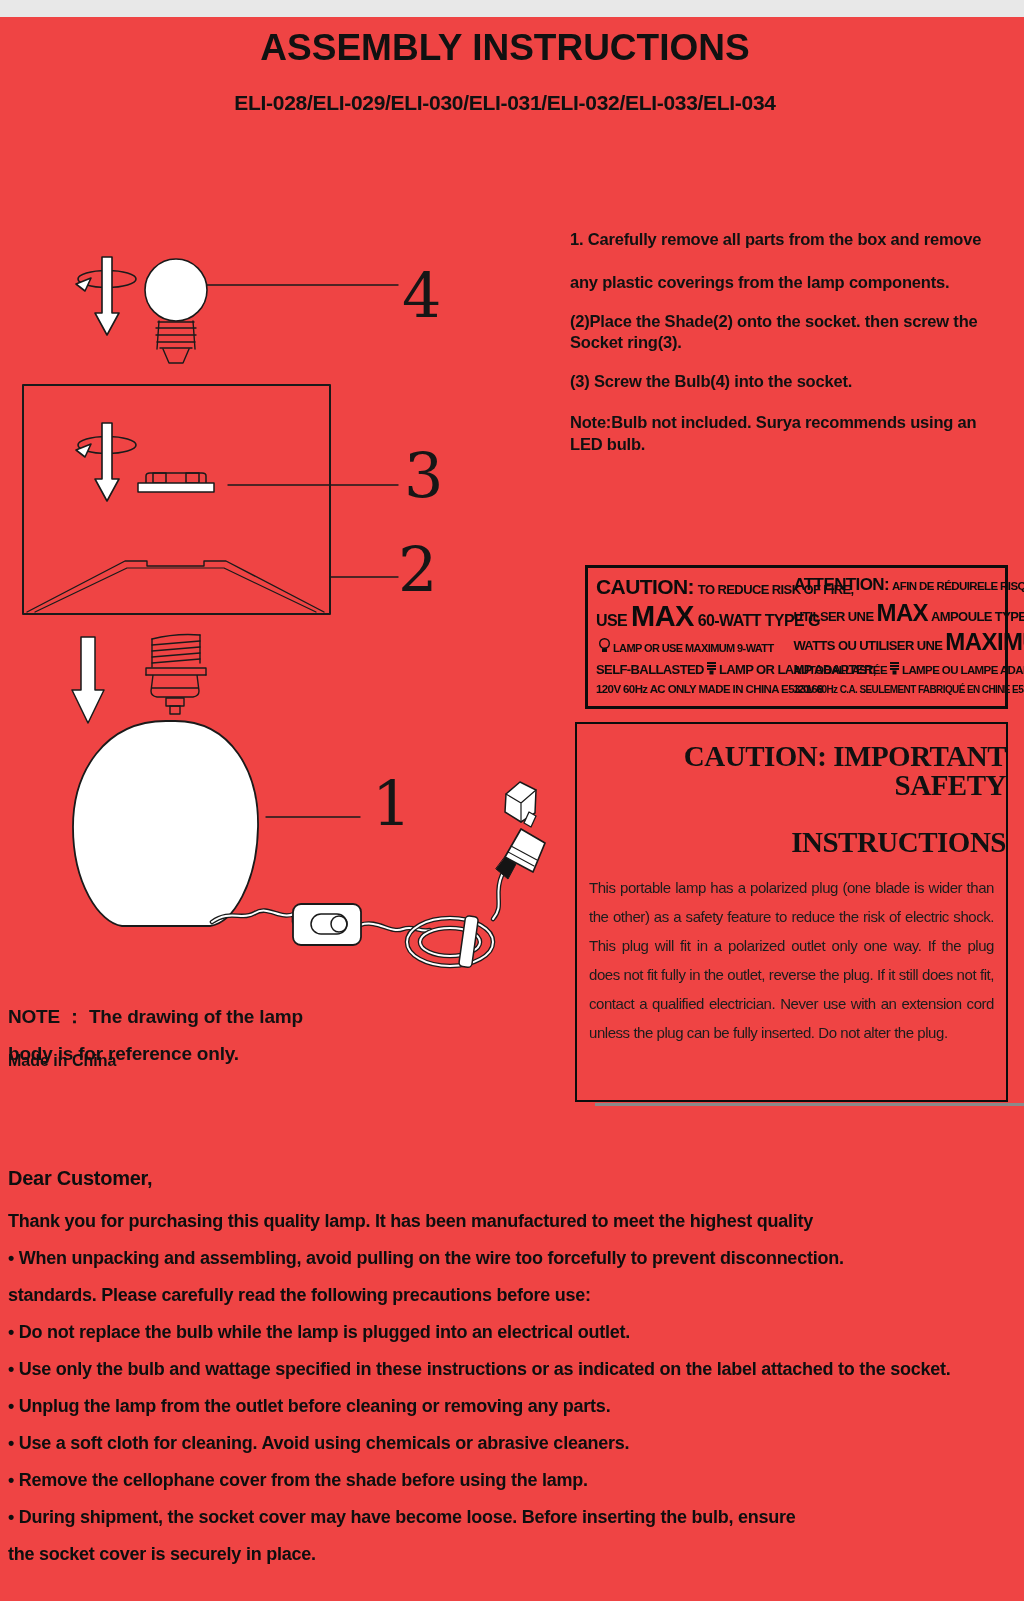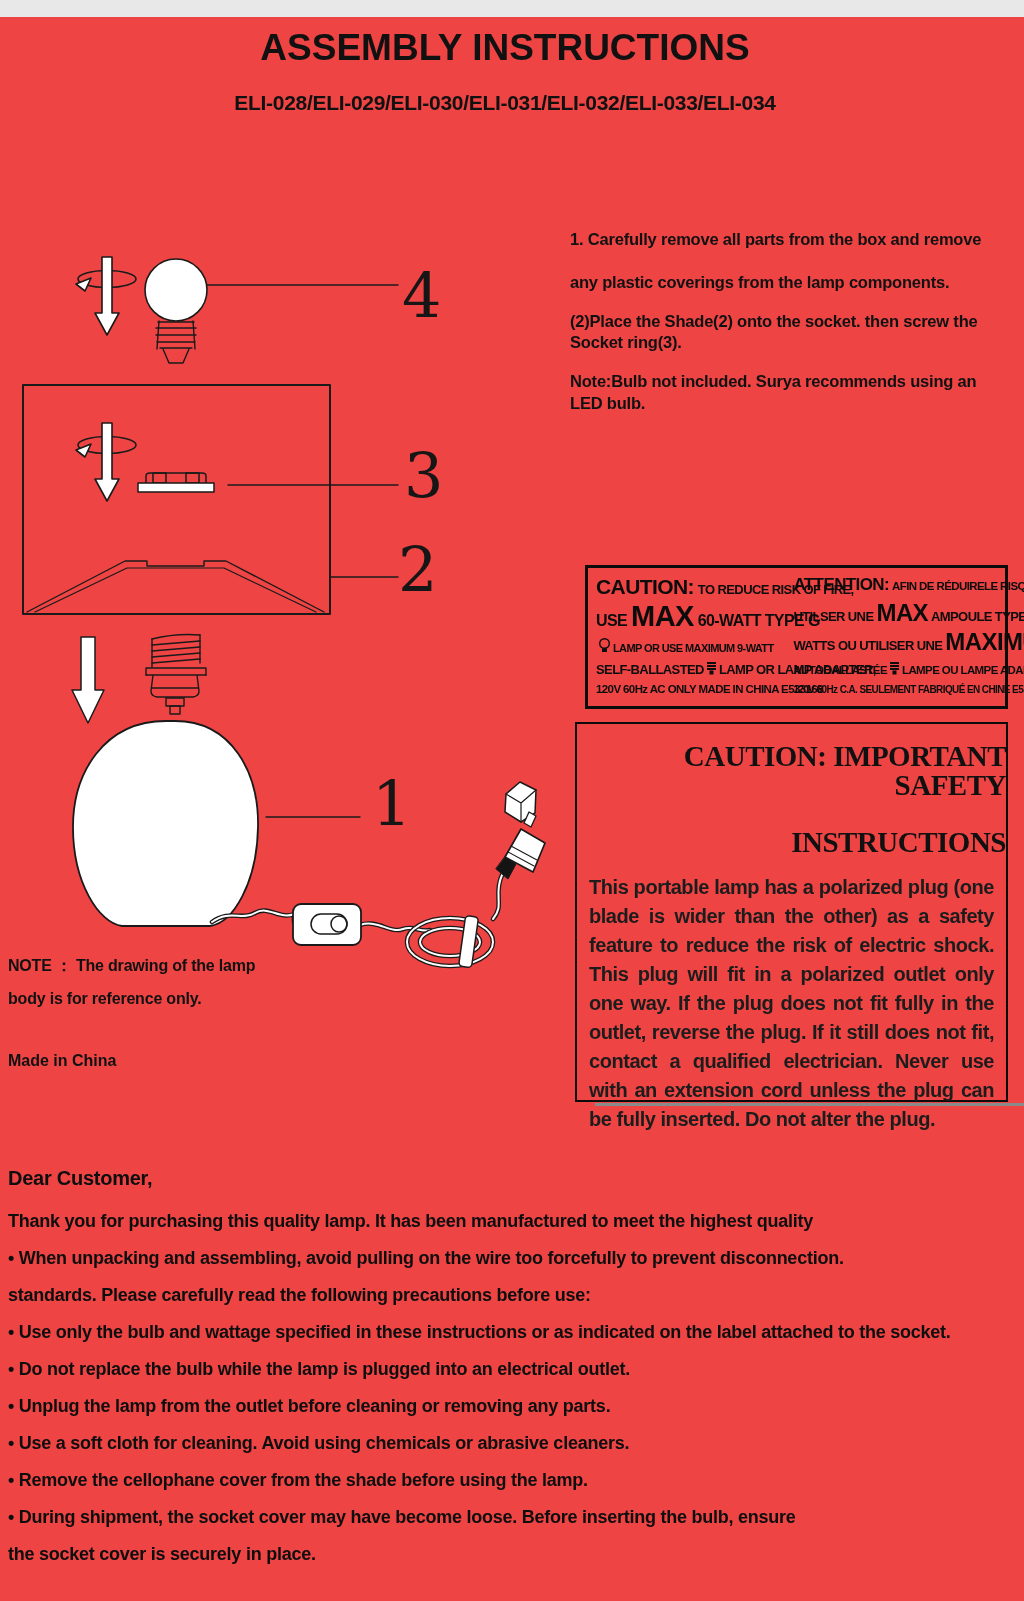--- a/index.html
+++ b/index.html
@@ -34,24 +34,24 @@
   .rl-xxs{font-size:10px;}
   .rl-max-big{font-size:29px;line-height:.8;margin:0 4px;}
   .rl-max-med{font-size:24px;line-height:.8;margin:0 3px;}
   .rl-icon{display:inline-block;position:relative;top:1px;margin:0 2px;flex:0 0 auto;}
   
   .safety-box{left:575px;top:705px;width:433px;height:380px;border:2px solid #0c0c0c;box-sizing:border-box;}
   .safety-h{font-family:"Liberation Serif","DejaVu Serif",serif;font-weight:bold;font-size:29px;
     text-align:right;letter-spacing:-0.5px;line-height:1;}
   .safety-h1{margin-top:18px;}
   .safety-h2{margin-top:28px;padding-left:25px;}
-  .safety-body{margin:16px 12px 0 12px;font-size:20px;line-height:29px;letter-spacing:-0.45px;
-    text-align:justify;font-weight:700;color:#1c1c1c;}
-  
-  .note-block{left:8px;top:939px;width:320px;font-size:16px;font-weight:bold;letter-spacing:-0.2px;}
+  .safety-body{margin:16px 12px 0 12px;font-size:15px;line-height:29px;letter-spacing:-0.45px;
+    text-align:justify;font-weight:400;color:#1c1c1c;}
+  
+  .note-block{left:8px;top:987px;width:320px;font-size:19px;font-weight:bold;letter-spacing:-0.2px;}
   .note-block .nl{margin-bottom:13px;}
   .made-in{left:8px;top:1035px;font-size:16px;font-weight:bold;}
   .divider{left:595px;top:1086px;width:429px;height:3px;background:#8a8a8a;}
   
   .letter{left:8px;top:1150px;width:1008px;letter-spacing:-0.25px;color:#0e0e0e;}
   .letter .salutation{font-size:20px;font-weight:bold;margin-bottom:20px;}
   .letter .line{font-size:18px;font-weight:bold;margin-bottom:15px;line-height:22px;}
 </style>
 </head>
 <body>
@@ -149,20 +149,21 @@
 
   <div class="abs part-num" style="left:402px;top:248px;">4</div>
   <div class="abs part-num" style="left:404px;top:428px;">3</div>
   <div class="abs part-num" style="left:398px;top:522px;">2</div>
   <div class="abs part-num" style="left:372px;top:756px;">1</div>
 
   <div class="abs steps">
     <div class="ln1">1. Carefully remove all parts from the box and remove</div>
     <div class="ln2">any plastic coverings from the lamp components.</div>
     <div class="st2" style="width:442px;">(2)Place the Shade(2) onto the socket. then screw the Socket ring(3).</div>
+    <div class="st3">(3) Screw the Bulb(4) into the socket.</div>
     <div style="width:430px;">Note:Bulb not included. Surya recommends using an LED bulb.</div>
   </div>
 
   <div class="abs rating-label">
     <div class="rl-col en">
       <div class="rl-row">
         <span class="rl-head-en">CAUTION:</span>
         <span class="rl-sm">TO REDUCE RISK OF FIRE,</span>
       </div>
       <div class="rl-row">
@@ -235,22 +236,22 @@
   </div>
   <div class="abs made-in">Made in China</div>
 
   <div class="abs divider"></div>
 
   <div class="abs letter">
     <div class="salutation">Dear Customer,</div>
     <div class="line">Thank you for purchasing this quality lamp. It has been manufactured to meet the highest quality</div>
     <div class="line">• When unpacking and assembling, avoid pulling on the wire too forcefully to prevent disconnection.</div>
     <div class="line">standards. Please carefully read the following precautions before use:</div>
+    <div class="line">• Do not replace the bulb while the lamp is plugged into an electrical outlet.</div>
     <div class="line">• Use only the bulb and wattage specified in these instructions or as indicated on the label attached to the socket.</div>
-    <div class="line">• Do not replace the bulb while the lamp is plugged into an electrical outlet.</div>
     <div class="line">• Unplug the lamp from the outlet before cleaning or removing any parts.</div>
     <div class="line">• Use a soft cloth for cleaning. Avoid using chemicals or abrasive cleaners.</div>
     <div class="line">• Remove the cellophane cover from the shade before using the lamp.</div>
     <div class="line">• During shipment, the socket cover may have become loose. Before inserting the bulb, ensure</div>
     <div class="line">the socket cover is securely in place.</div>
   </div>
 
 </div>
 
 </body></html>

